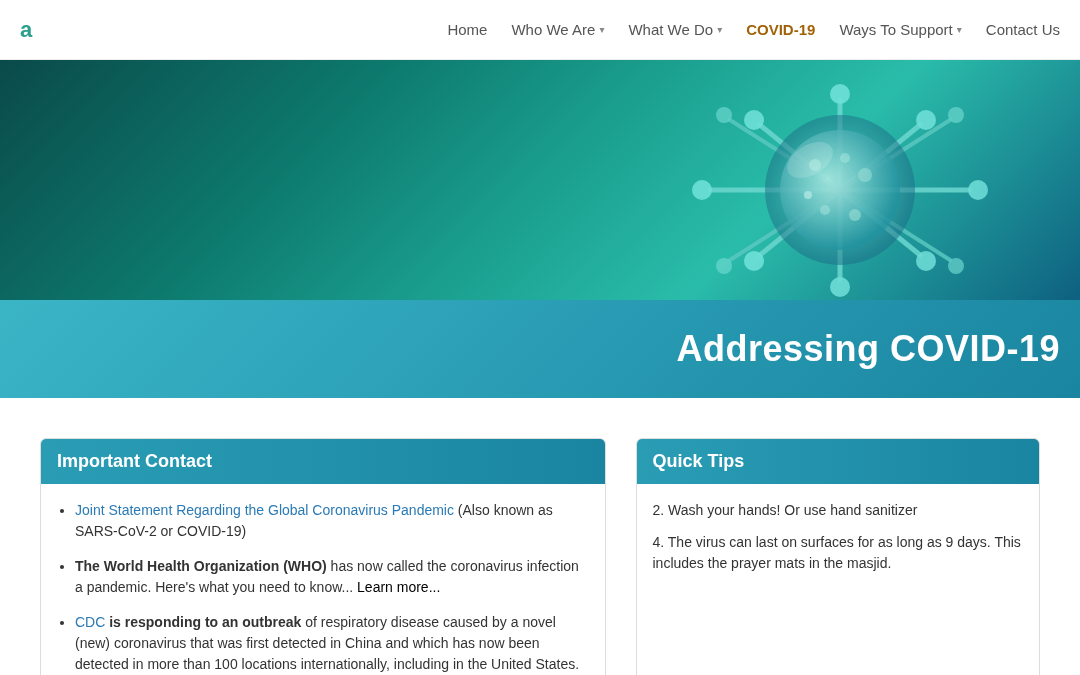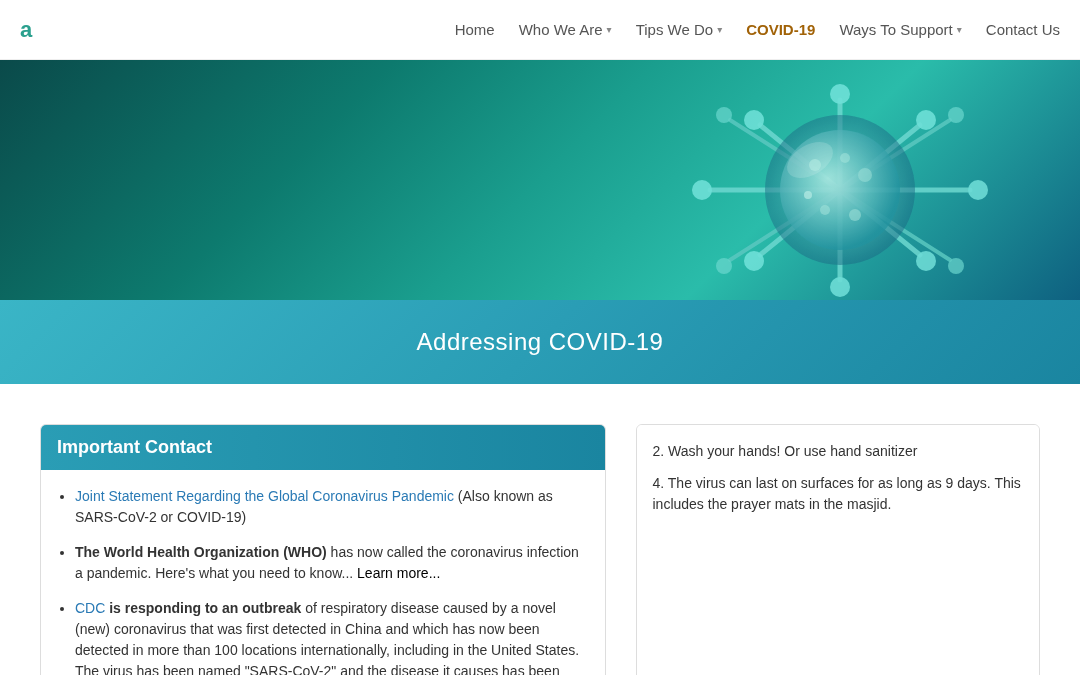--- a/index.html
+++ b/index.html
@@ -69,23 +69,24 @@
     }
 
     
     .title-band {
       background: linear-gradient(135deg, #3ab5c6 0%, #2a9db5 50%, #1a85a0 100%);
       padding: 28px 20px;
       text-align: center;
     }
     .title-band h1 {
       color: #fff;
-      font-size: 24px;
-      font-weight: 400;
+      font-size: 36px;
+      font-weight: 700;
       letter-spacing: 0.5px;
+      text-align: right;
     }
 
     
     .content-area {
       padding: 40px 40px 20px 40px;
       display: flex;
       gap: 30px;
     }
 
     
@@ -127,21 +128,21 @@
 
 <nav>
   <div class="nav-logo">a</div>
   <div class="nav-links">
     <a class="nav-link" href="#">Home</a>
     <a class="nav-link" href="#">
       <span>Who We Are</span>
       <span class="chevron">▾</span>
     </a>
     <a class="nav-link" href="#">
-      <span>Tips We Do</span>
+      <span>What We Do</span>
       <span class="chevron">▾</span>
     </a>
     <a class="nav-link active" href="#">COVID-19</a>
     <a class="nav-link" href="#">
       <span>Ways To Support</span>
       <span class="chevron">▾</span>
     </a>
     <a class="nav-link" href="#">Contact Us</a>
   </div>
 </nav>
@@ -223,20 +224,23 @@
           <strong>The World Health Organization (WHO)</strong><span> has now called the coronavirus infection a pandemic. Here's what you need to know... </span><a class="link-teal" href="#">Learn more...</a>
         </li>
         <li>
           <a class="link-blue" href="#">CDC</a><strong> is responding to an outbreak</strong><span> of respiratory disease caused by a novel (new) coronavirus that was first detected in China and which has now been detected in more than 100 locations internationally, including in the United States. The virus has been named "SARS-CoV-2" and the disease it causes has been named "coronavirus disease 2019" (abbreviated "COVID-19").</span>
         </li>
       </ul>
     </div>
   </div>
 
   <div class="card tips-card">
+    <div class="card-header">
+      <h2>Quick Tips</h2>
+    </div>
     <div class="card-body">
       <ul class="tips-list">
         <li>2. Wash your hands! Or use hand sanitizer</li>
         <li>4. The virus can last on surfaces for as long as 9 days. This includes the prayer mats in the masjid.</li>
 
       </ul>
     </div>
   </div>
 
 </div>

